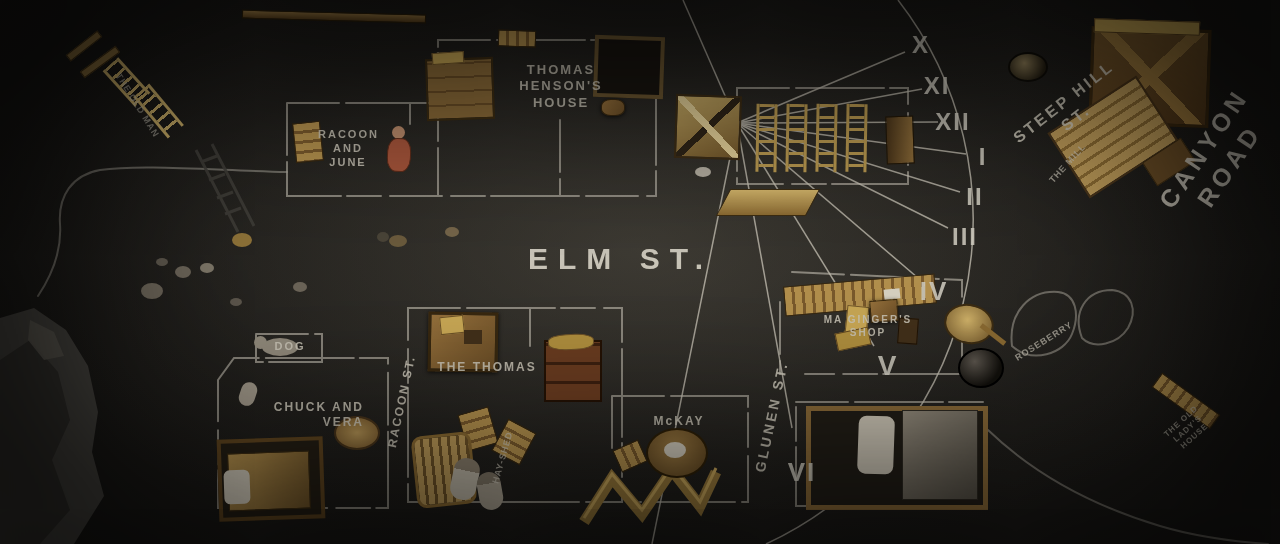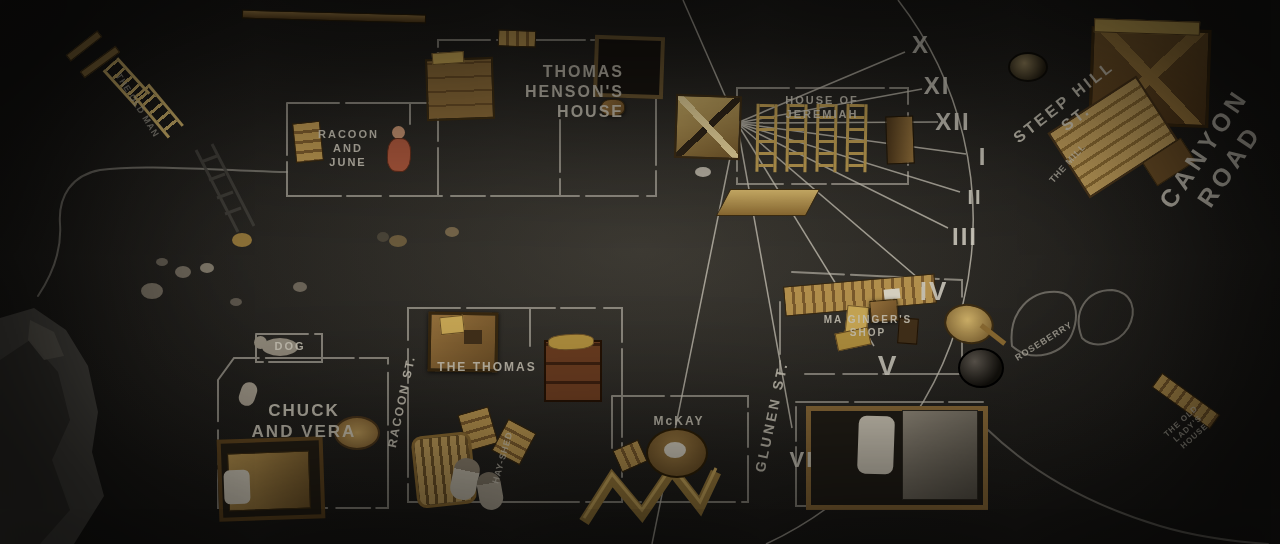--- a/index.html
+++ b/index.html
@@ -161,38 +161,38 @@
 
   <div class="o" style="left:262px;top:338px;width:36px;height:18px;border-radius:50%;background:#8f887a;"></div>
   <div class="o" style="left:254px;top:336px;width:13px;height:13px;border-radius:50%;background:#8f887a;"></div>
 
   <div class="o slatv" style="left:294px;top:122px;width:26px;height:38px;transform:rotate(-6deg);"></div>
   <div class="o" style="left:392px;top:126px;width:13px;height:13px;border-radius:50%;background:#b98a6a;"></div>
   <div class="o" style="left:387px;top:138px;width:22px;height:32px;transform:rotate(3deg);background:#a4543a;border-radius:40%;border:1px solid #5e2c1a;"></div>
 
   <div class="o slath" style="left:1150px;top:392px;width:70px;height:16px;transform:rotate(36deg);"></div>
 
-
-  <div class="lbl" style="left:474px;top:62px;width:150px;font-size:16px;text-align:right;">THOMAS HENSON'S
+  <div class="lbl" style="left:528px;top:240px;font-size:30px;letter-spacing:10px;color:#d6d1c4;opacity:.92;">ELM ST.</div>
+
+  <div class="lbl" style="left:486px;top:62px;width:150px;font-size:13px;">THOMAS HENSON'S
 HOUSE</div>
 
   <div class="lbl" style="left:318px;top:128px;width:60px;font-size:11px;">RACOON
 AND
 JUNE</div>
 
-  <div class="lbl" style="left:752px;top:94px;width:140px;font-size:11px;">HOUSE OF JEREMIAH</div>
 
   <div class="lbl" style="left:818px;top:314px;width:100px;font-size:10px;">MA GINGER'S
 SHOP</div>
 
   <div class="lbl" style="left:270px;top:340px;width:40px;font-size:11px;">DOG</div>
 
   <div class="lbl" style="left:432px;top:360px;width:110px;font-size:12px;">THE THOMAS</div>
 
-  <div class="lbl" style="left:244px;top:400px;width:120px;font-size:17px;">CHUCK AND VERA</div>
+  <div class="lbl" style="left:244px;top:400px;width:120px;font-size:12px;text-align:right;">CHUCK AND VERA</div>
 
   <div class="lbl" style="left:644px;top:414px;width:70px;font-size:12px;">McKAY</div>
 
   <div class="lbl" style="left:352px;top:394px;width:100px;font-size:12px;transform:rotate(-78deg);">RACOON ST.</div>
 
   <div class="lbl" style="left:712px;top:408px;width:120px;font-size:14px;letter-spacing:3px;transform:rotate(-78deg);">GLUNEN ST.</div>
 
   <div class="lbl" style="left:990px;top:90px;width:160px;font-size:16px;letter-spacing:3px;transform:rotate(-38deg);">STEEP HILL ST.</div>
 
   <div class="lbl" style="left:1112px;top:126px;width:210px;font-size:25px;letter-spacing:5px;color:#d4cfc2;transform:rotate(-56deg);">CANYON ROAD</div>
@@ -205,19 +205,19 @@
 HOUSE</div>
 
   <div class="lbl" style="left:468px;top:452px;width:70px;font-size:9px;letter-spacing:1px;transform:rotate(-74deg);opacity:.7;">HAY-SHED</div>
 
   <div class="lbl" style="left:92px;top:100px;width:90px;font-size:9px;letter-spacing:1px;transform:rotate(58deg);opacity:.6;">THE OLD MAN</div>
 
   <div class="num" style="left:921px;top:45px;font-size:24px;">X</div>
   <div class="num" style="left:937px;top:86px;font-size:24px;">XI</div>
   <div class="num" style="left:953px;top:122px;font-size:24px;">XII</div>
   <div class="num" style="left:983px;top:157px;font-size:24px;">I</div>
-  <div class="num" style="left:975px;top:197px;font-size:20px;">II</div>
+  <div class="num" style="left:975px;top:197px;font-size:24px;">II</div>
   <div class="num" style="left:965px;top:237px;font-size:24px;">III</div>
   <div class="num" style="left:934px;top:291px;font-size:26px;">IV</div>
   <div class="num" style="left:888px;top:366px;font-size:28px;">V</div>
-  <div class="num" style="left:802px;top:460px;font-size:22px;">VI</div>
+  <div class="num" style="left:802px;top:472px;font-size:26px;">VI</div>
 
 </div>
 
 </body></html>

